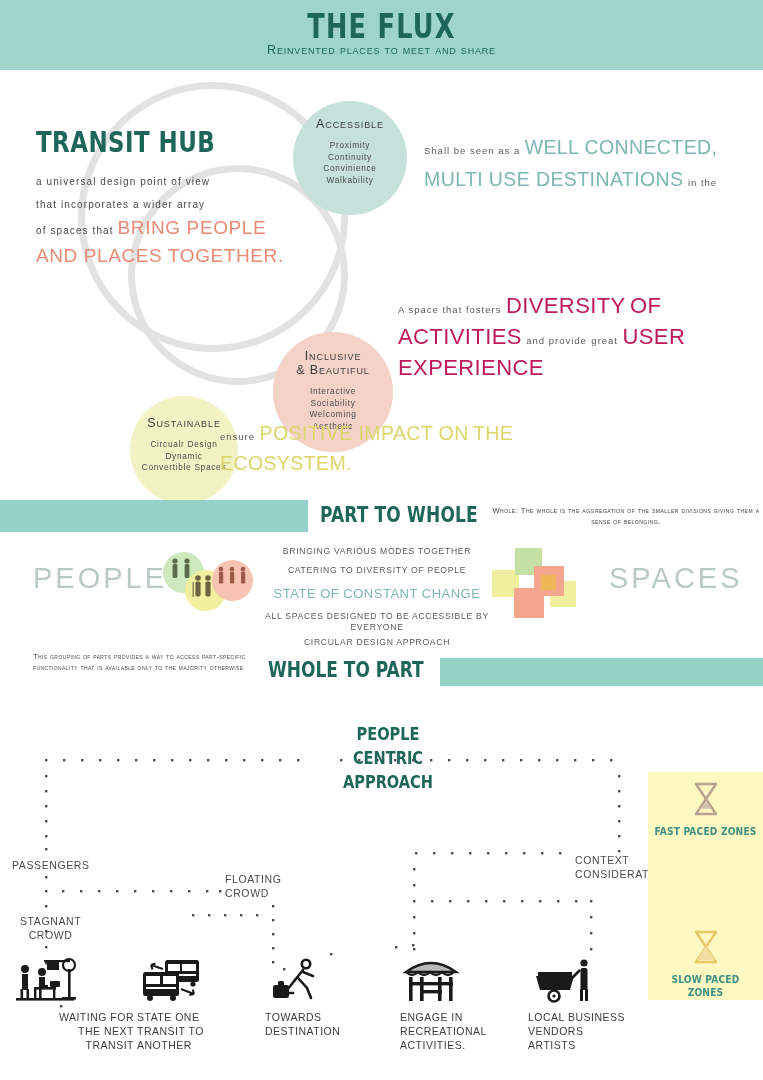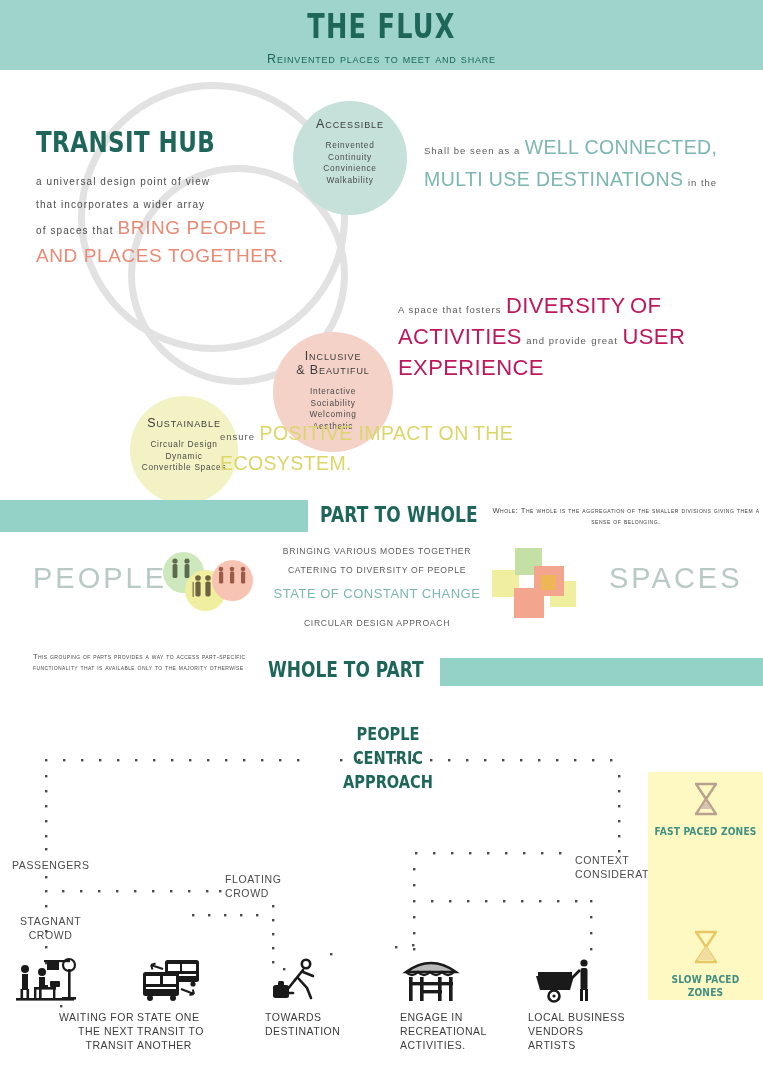--- a/index.html
+++ b/index.html
@@ -17,21 +17,21 @@
     background: #9ed4cb; text-align: center;
   }
   .header .title {
     font-family: "DejaVu Sans Condensed", "Liberation Sans Narrow", "Liberation Sans", sans-serif;
     font-size: 33px; font-weight: 700; color: #1d6659;
     letter-spacing: 1.5px; line-height: 1; padding-top: 10px;
     transform: scaleX(0.86); transform-origin: center top;
   }
   .header .subtitle {
     font-size: 12.5px; color: #1d6659; letter-spacing: 0.8px;
-    margin-top: 9px; font-variant: small-caps;
+    font-variant: small-caps;
   }
 
   
   .hub { position: absolute; left: 0; top: 70px; width: 763px; height: 420px; }
 
   .ring {
     position: absolute; border: 7px solid #e2e2e2; border-radius: 50%;
     background: transparent;
   }
   .ring.big   { left: 78px;  top: 12px;  width: 270px; height: 270px; }
@@ -108,21 +108,21 @@
     font-size: 29px; color: #b9c9c6; letter-spacing: 3px;
   }
 
   .mid-text {
     position: absolute; left: 262px; top: 542px; width: 230px;
     text-align: center; color: #5a5a5a;
   }
   .mid-text .row { font-size: 8.6px; letter-spacing: 0.7px; line-height: 19px; }
   .mid-text .row.hl { font-size: 13px; color: #7cb7b2; letter-spacing: 0.5px; line-height: 27px; }
   .mid-text .row.two { line-height: 11px; margin-top: 4px; }
-  .mid-text .row.last { margin-top: 7px; }
+  .mid-text .row.last { margin-top: 0; }
 
   .ppl-circles { position: absolute; left: 160px; top: 552px; width: 110px; height: 60px; }
   .ppl-circles .c { position: absolute; border-radius: 50%; }
   .ppl-circles .c1 { left: 3px;  top: 0px;  width: 41px; height: 41px; background: #cde8bd; }
   .ppl-circles .c2 { left: 25px; top: 18px; width: 41px; height: 41px; background: #f0ee9f; }
   .ppl-circles .c3 { left: 52px; top: 8px;  width: 41px; height: 41px; background: #f7c4b4; }
   .ppl-circles svg { position: absolute; left: 0; top: 0; }
 
   .sq-group { position: absolute; left: 492px; top: 548px; width: 110px; height: 72px; }
   .sq-group .s { position: absolute; }
@@ -218,21 +218,21 @@
       <span>a universal design point of view</span><br>
       <span>that incorporates a wider array</span><br>
       <span>of spaces that</span>
       <span class="big-coral">BRING PEOPLE</span>
       <span class="big-coral line2">AND PLACES TOGETHER.</span>
     </div>
 
     <div class="bubble accessible">
       <div class="b-title">Accessible</div>
       <div class="b-list">
-        <div>Reinvented</div>
+        <div>Proximity</div>
         <div>Continuity</div>
         <div>Convinience</div>
         <div>Walkability</div>
       </div>
     </div>
 
     <div class="bubble inclusive">
       <div class="b-title">
         <div>Inclusive</div>
         <div>&amp; Beautiful</div>
@@ -310,20 +310,21 @@
         <circle cx="83" cy="17" r="2.3"></circle>
           <rect x="81" y="19.6" width="4.2" height="12" rx="1.4"></rect>
       </g>
     </svg>
   </div>
 
   <div class="mid-text">
     <div class="row">BRINGING VARIOUS MODES TOGETHER</div>
     <div class="row">CATERING TO DIVERSITY OF PEOPLE</div>
     <div class="row hl">STATE OF CONSTANT CHANGE</div>
+    <div class="row two">ALL SPACES DESIGNED TO BE ACCESSIBLE BY EVERYONE</div>
     <div class="row last">CIRCULAR DESIGN APPROACH</div>
   </div>
 
   <div class="sq-group">
     <div class="s s2"></div>
     <div class="s s1"></div>
     <div class="s s5"></div>
     <div class="s s3"></div>
     <div class="s s4"></div>
     <div class="s s6"></div>

